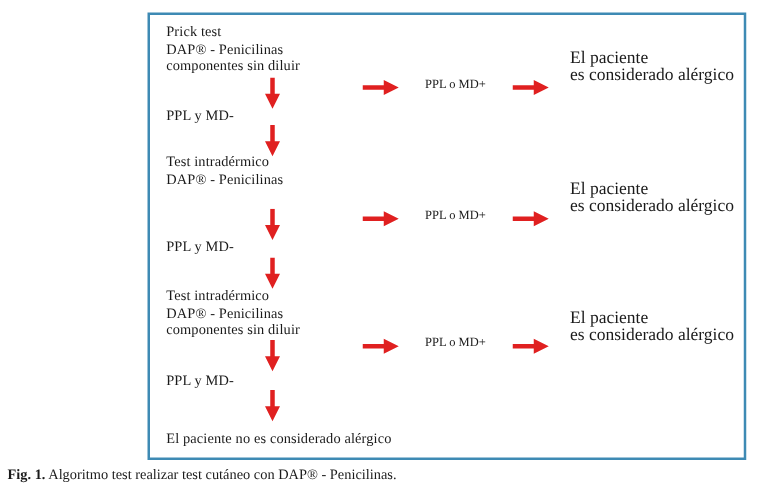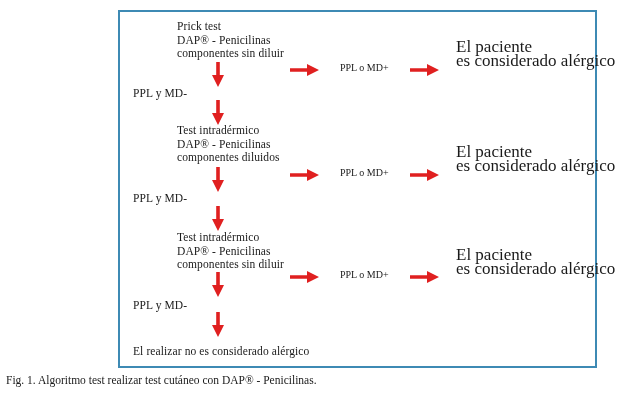--- a/index.html
+++ b/index.html
@@ -19,39 +19,39 @@
     box-sizing:border-box;
     background:#ffffff;
   }
   .blk{
     position:absolute;
     font-size:11.5px;
     line-height:13.6px;
     white-space:nowrap;
     letter-spacing:.1px;
   }
-  .blk span{display:block;margin-left:44px;}
+  .blk span{display:block;}
 
   
   .stage1{left:13px;top:8px;}
   .stage2{left:13px;top:112px;}
   .stage3{left:13px;top:219px;}
   .ppl1{left:13px;top:75px;}
   .ppl2{left:13px;top:180px;}
   .ppl3{left:13px;top:287px;}
   .final{left:13px;top:333px;}
 
   
   .mid{position:absolute;font-size:10px;white-space:nowrap;}
   .mid1{left:220px;top:50px;}
   .mid2{left:220px;top:155px;}
   .mid3{left:220px;top:257px;}
 
   
-  .right{position:absolute;font-size:17px;line-height:13.6px;white-space:nowrap;}
+  .right{position:absolute;font-size:14px;line-height:13.6px;white-space:nowrap;}
   .right span{display:block;}
   .rt1{left:336px;top:28px;}
   .rt2{left:336px;top:133px;}
   .rt3{left:336px;top:236px;}
 
   
   .arrow-right{
     position:absolute;
     width:30px;height:16px;
   }
@@ -73,21 +73,21 @@
   .ad5{left:90px;top:260px;}
   .ad6{left:90px;top:300px;}
 
   
   #caption{
     position:absolute;
     left:6px;top:374px;
     font-size:11.5px;
     white-space:nowrap;
   }
-  #caption .lead{font-weight:normal;}
+  #caption .lead{font-weight:bold;}
 </style>
 </head>
 <body>
 
 <div id="figure-box">
 
   <div class="blk stage1">
     <span>Prick test</span>
     <span>DAP® - Penicilinas</span>
     <span>componentes sin diluir</span>
@@ -122,21 +122,20 @@
 
   <div class="arrow-down ad2">
     <svg width="16" height="26" viewBox="0 0 16 26">
       <path d="M6.2 0 H9.8 V13 H14 L8 25 L2 13 H6.2 Z" fill="#e02020"></path>
     </svg>
   </div>
 
   <div class="blk stage2">
     <span>Test intradérmico</span>
     <span>DAP® - Penicilinas</span>
-    <span>componentes diluidos</span>
   </div>
 
   <div class="arrow-right ar2">
     <svg width="30" height="16" viewBox="0 0 30 16">
       <path d="M0 6.2 H17 V2 L29 8 L17 14 V9.8 H0 Z" fill="#e02020"></path>
     </svg>
   </div>
 
   <div class="mid mid2">PPL o MD+</div>
 
@@ -197,19 +196,19 @@
   </div>
 
   <div class="blk ppl3">PPL y MD-</div>
 
   <div class="arrow-down ad6">
     <svg width="16" height="26" viewBox="0 0 16 26">
       <path d="M6.2 0 H9.8 V13 H14 L8 25 L2 13 H6.2 Z" fill="#e02020"></path>
     </svg>
   </div>
 
-  <div class="blk final">El realizar no es considerado alérgico</div>
+  <div class="blk final">El paciente no es considerado alérgico</div>
 
 </div>
 
 <div id="caption">
   <span class="lead">Fig. 1.</span><span> Algoritmo test realizar test cutáneo con DAP® - Penicilinas.</span>
 </div>
 
 </body></html>

